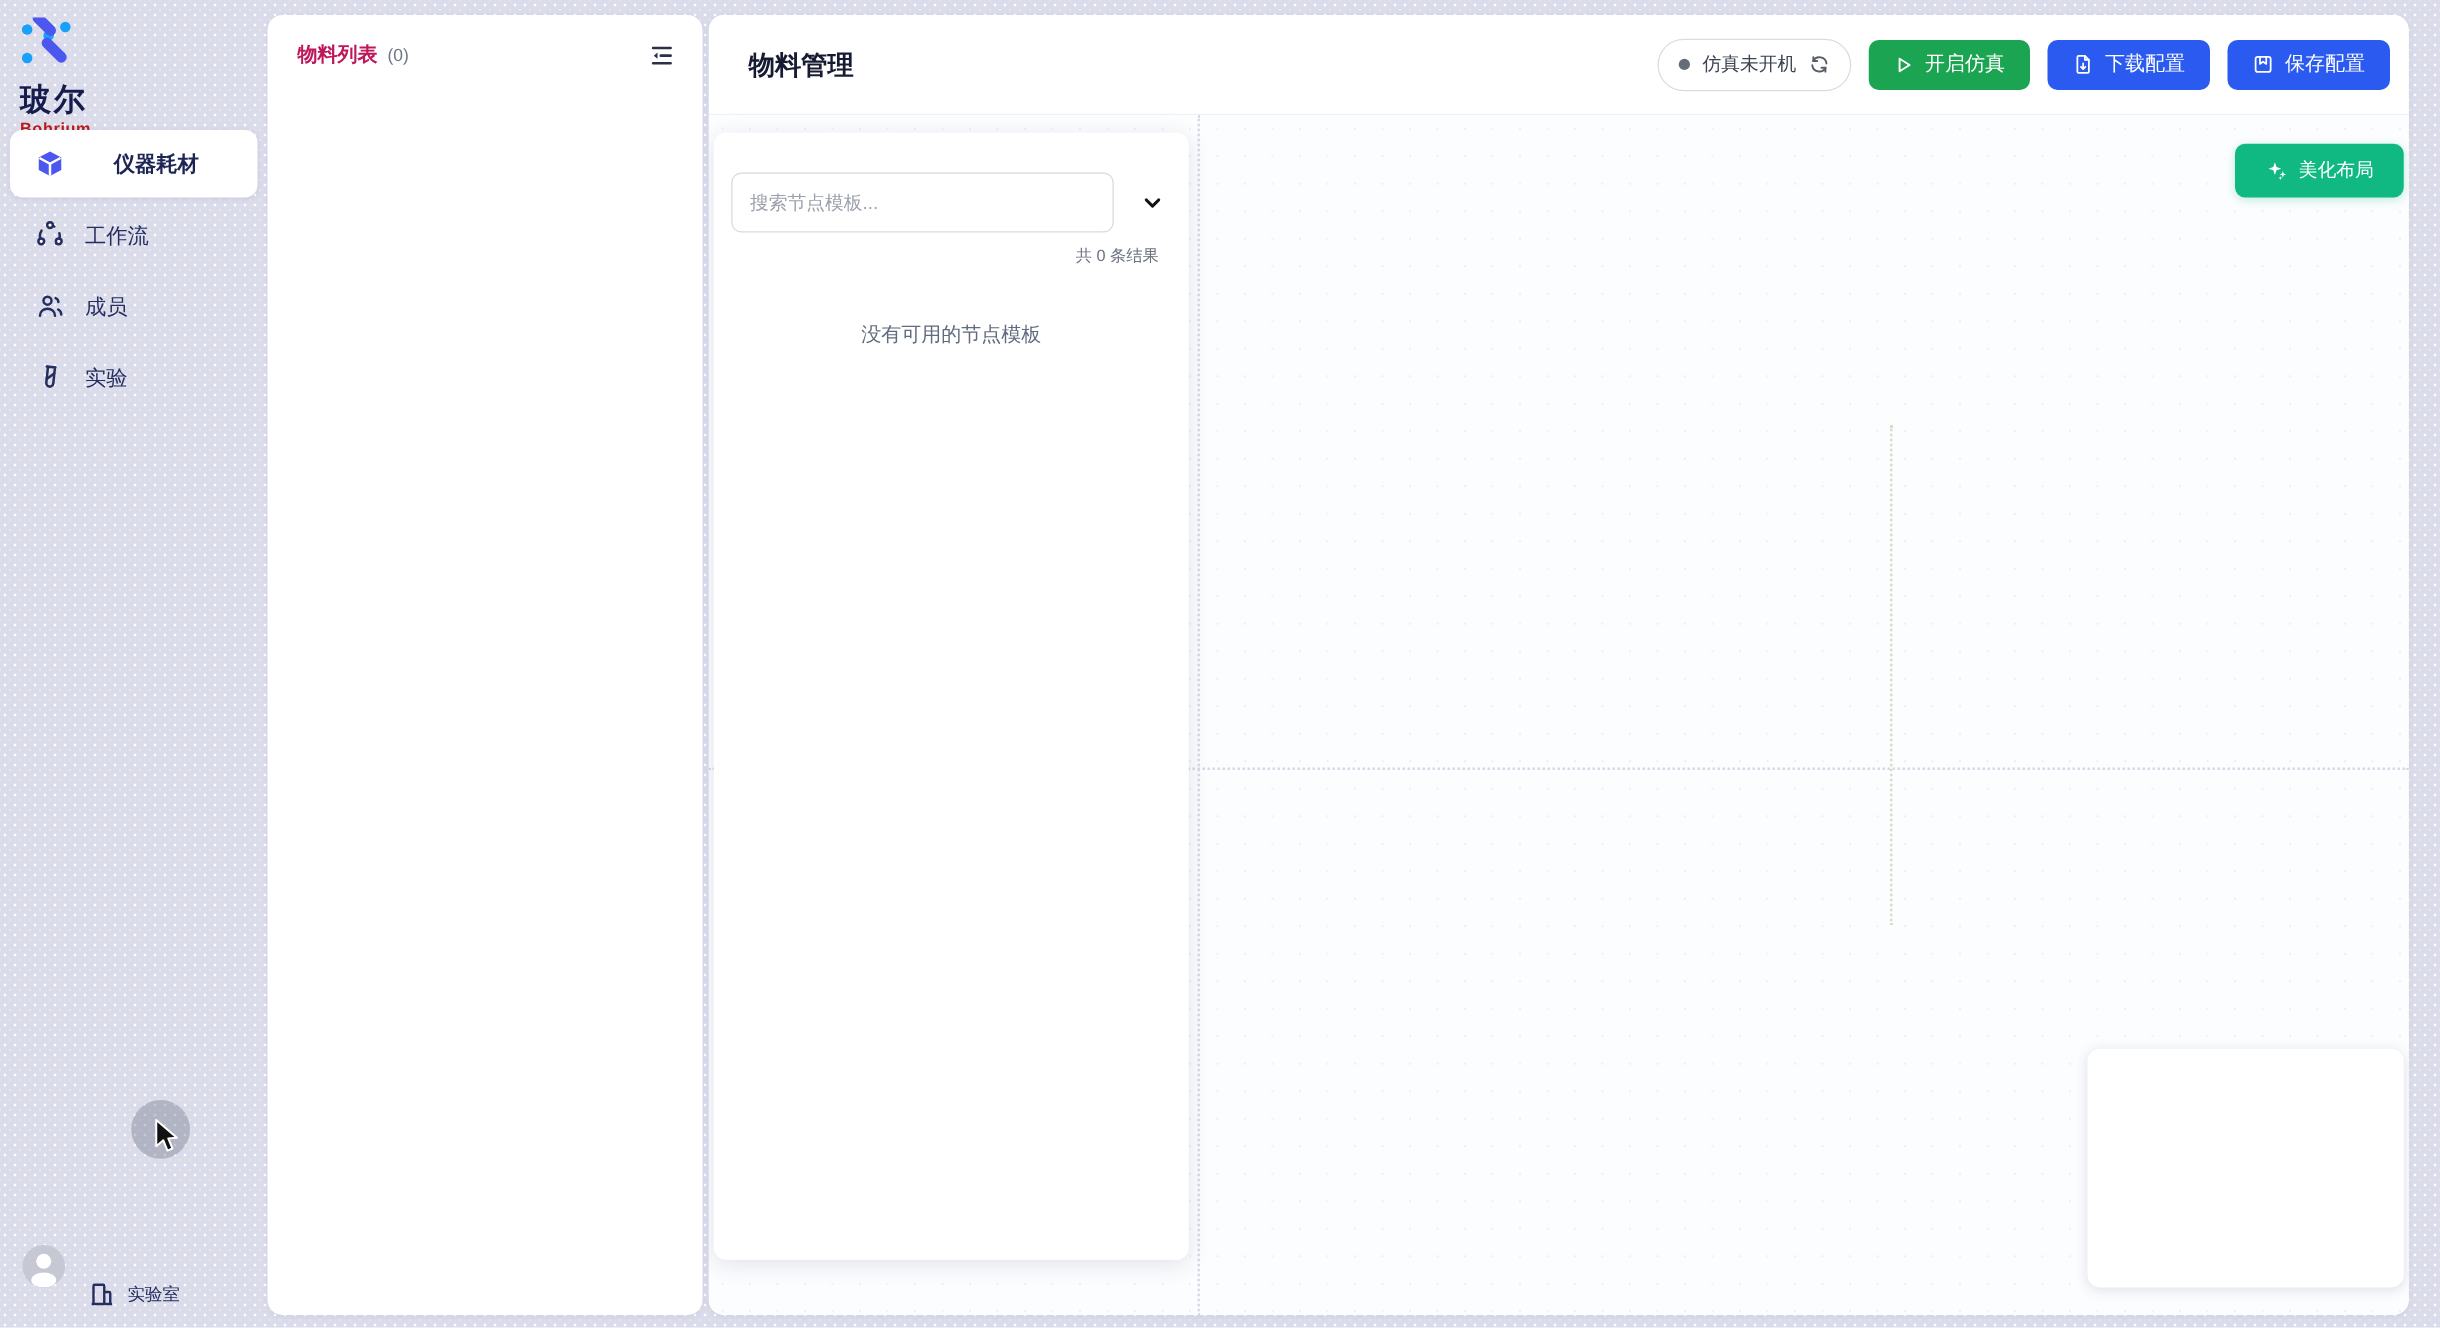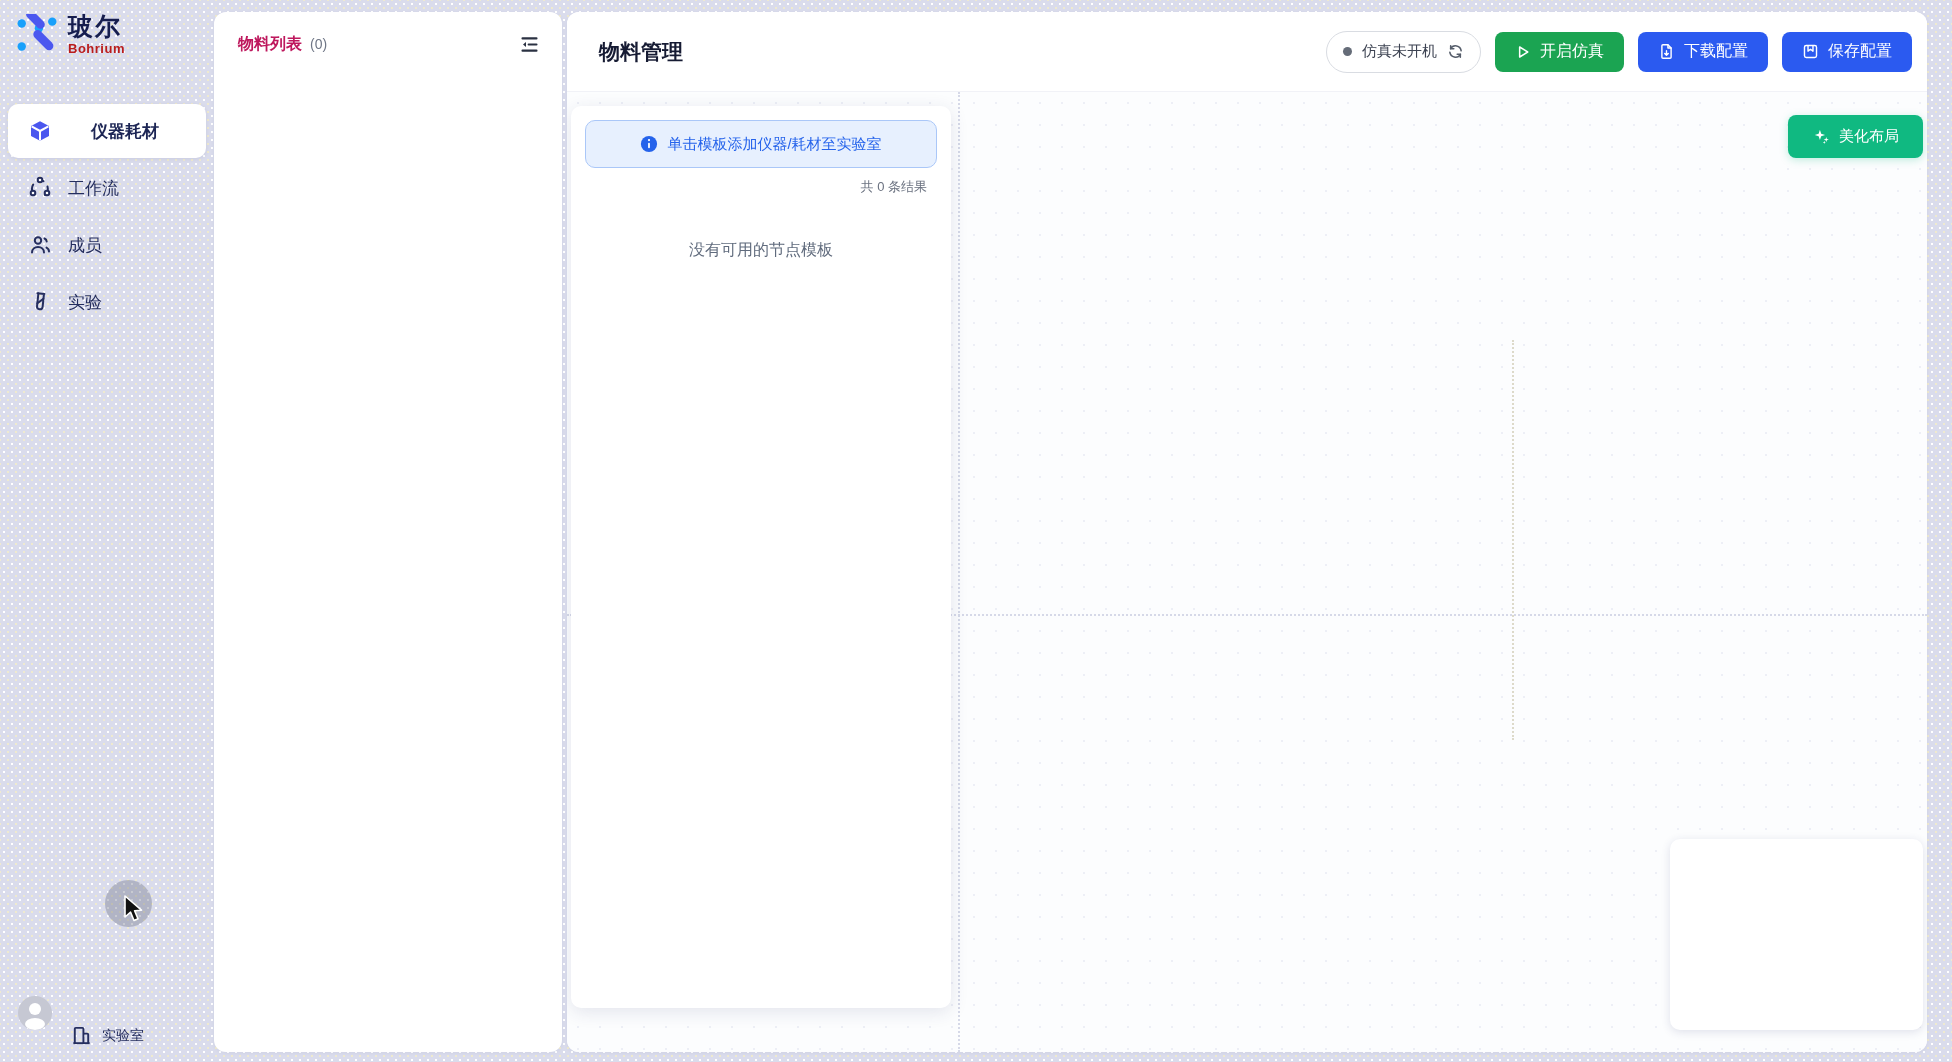--- a/index.html
+++ b/index.html
@@ -12,21 +12,21 @@
       radial-gradient(#efeacf 1.0px, transparent 1.2px);
     background-size:8px 8px, 8px 8px;
     background-position:0 0, 4px 4px;
     position:relative;
     color:#20295a;
   }
   .stage { position:absolute; inset:0; }
 
   
   .sidebar { position:absolute; left:0; top:0; width:214px; height:1062px; }
-  .logo-row { position:absolute; left:16px; top:12px; display:flex; align-items:flex-start; gap:10px; }
+  .logo-row { position:absolute; left:16px; top:12px; display:flex; align-items:flex-start; gap:10px;flex-direction:column; }
   .logo-mark { width:42px; height:42px; margin-top:2px; }
   .brand-zh { font-size:25px; font-weight:bold; color:#161d4e; letter-spacing:2px; line-height:1.15; }
   .brand-en { font-size:13px; font-weight:bold; color:#b91c1c; letter-spacing:0.5px; }
   .nav { position:absolute; left:8px; top:0; width:198px; }
   .nav-item { position:absolute; left:0; width:198px; height:54px; display:flex; align-items:center;
               gap:16px; padding-left:20px; border-radius:10px; cursor:pointer;
               font-size:17px; font-weight:400; color:#252e5e; }
   .nav-item.active { background:#ffffff; box-shadow:0 1px 4px rgba(40,50,110,0.10); font-weight:bold; color:#1c2554;gap:39px; }
   .nav-item svg { flex:none; }
   .side-footer-avatar { position:absolute; left:18px; top:996px; width:34px; height:34px; border-radius:50%;
@@ -217,27 +217,27 @@
         </div>
       </div>
     </div>
 
     <div class="flow-canvas">
       <div class="guide-v1"></div>
       <div class="guide-v2"></div>
       <div class="guide-h1"></div>
 
       <div class="tpl-panel">
-        <div class="tpl-banner">
-          <svg width="18" height="18" viewBox="0 0 20 20">
-            <circle cx="10" cy="10" r="9" fill="#2563eb"></circle>
-            <rect x="9" y="8.6" width="2" height="6" rx="1" fill="#ffffff"></rect>
-            <circle cx="10" cy="5.6" r="1.25" fill="#ffffff"></circle>
-          </svg>
-          <span>单击模板添加仪器/耗材至实验室</span>
+        <div class="tpl-search-row">
+          <input class="tpl-search" type="text" placeholder="搜索节点模板..." style="">
+          <span class="tpl-collapse">
+            <svg width="20" height="20" viewBox="0 0 24 24" fill="none" stroke="#111419" stroke-width="2.8" stroke-linecap="round" stroke-linejoin="round">
+              <path d="M6 9.5 12 15.5 18 9.5"></path>
+            </svg>
+          </span>
         </div>
         <div class="tpl-results">共 0 条结果</div>
         <div class="tpl-empty">没有可用的节点模板</div>
       </div>
 
       <div class="beautify-btn">
         <svg width="19" height="19" viewBox="0 0 24 24" fill="#ffffff">
           <path d="M10 3.5 11.6 8.4 16.5 10 11.6 11.6 10 16.5 8.4 11.6 3.5 10 8.4 8.4z"></path>
           <path d="M18 12.5 18.8 15 21.3 15.8 18.8 16.6 18 19.1 17.2 16.6 14.7 15.8 17.2 15z"></path>
           <path d="M15.5 17.5 16 19l1.5.5L16 20l-.5 1.5L15 20l-1.5-.5L15 19z"></path>

